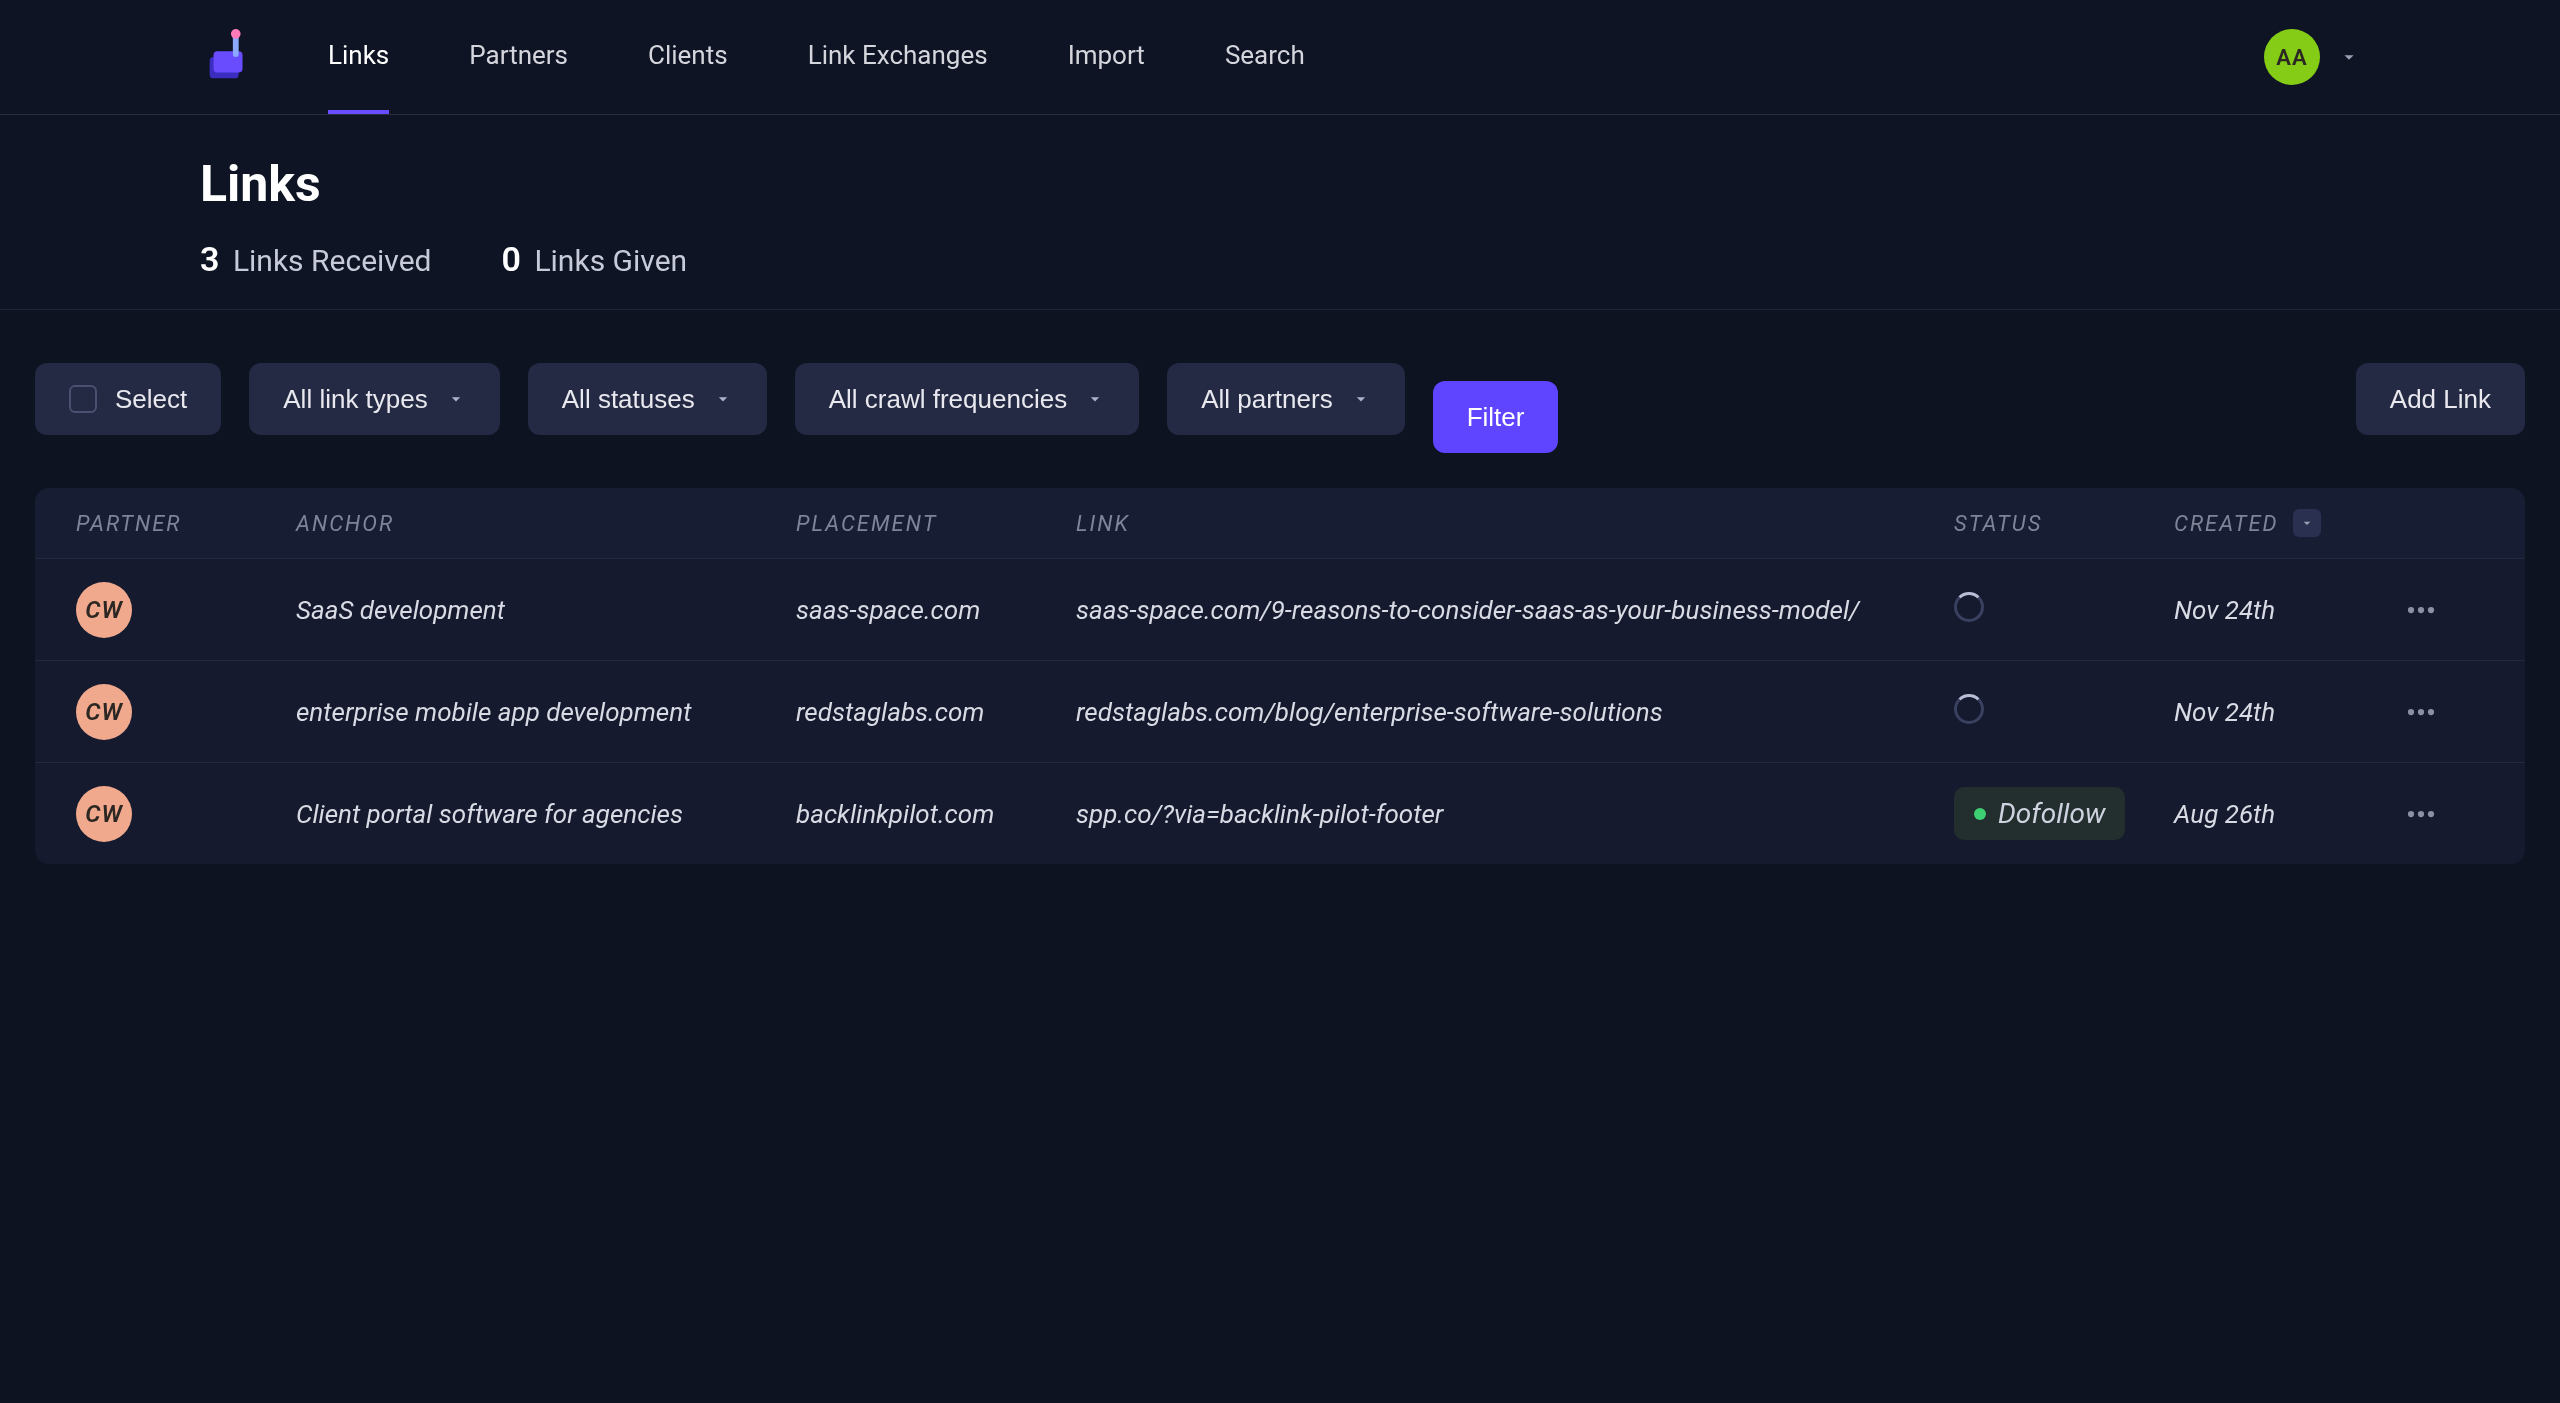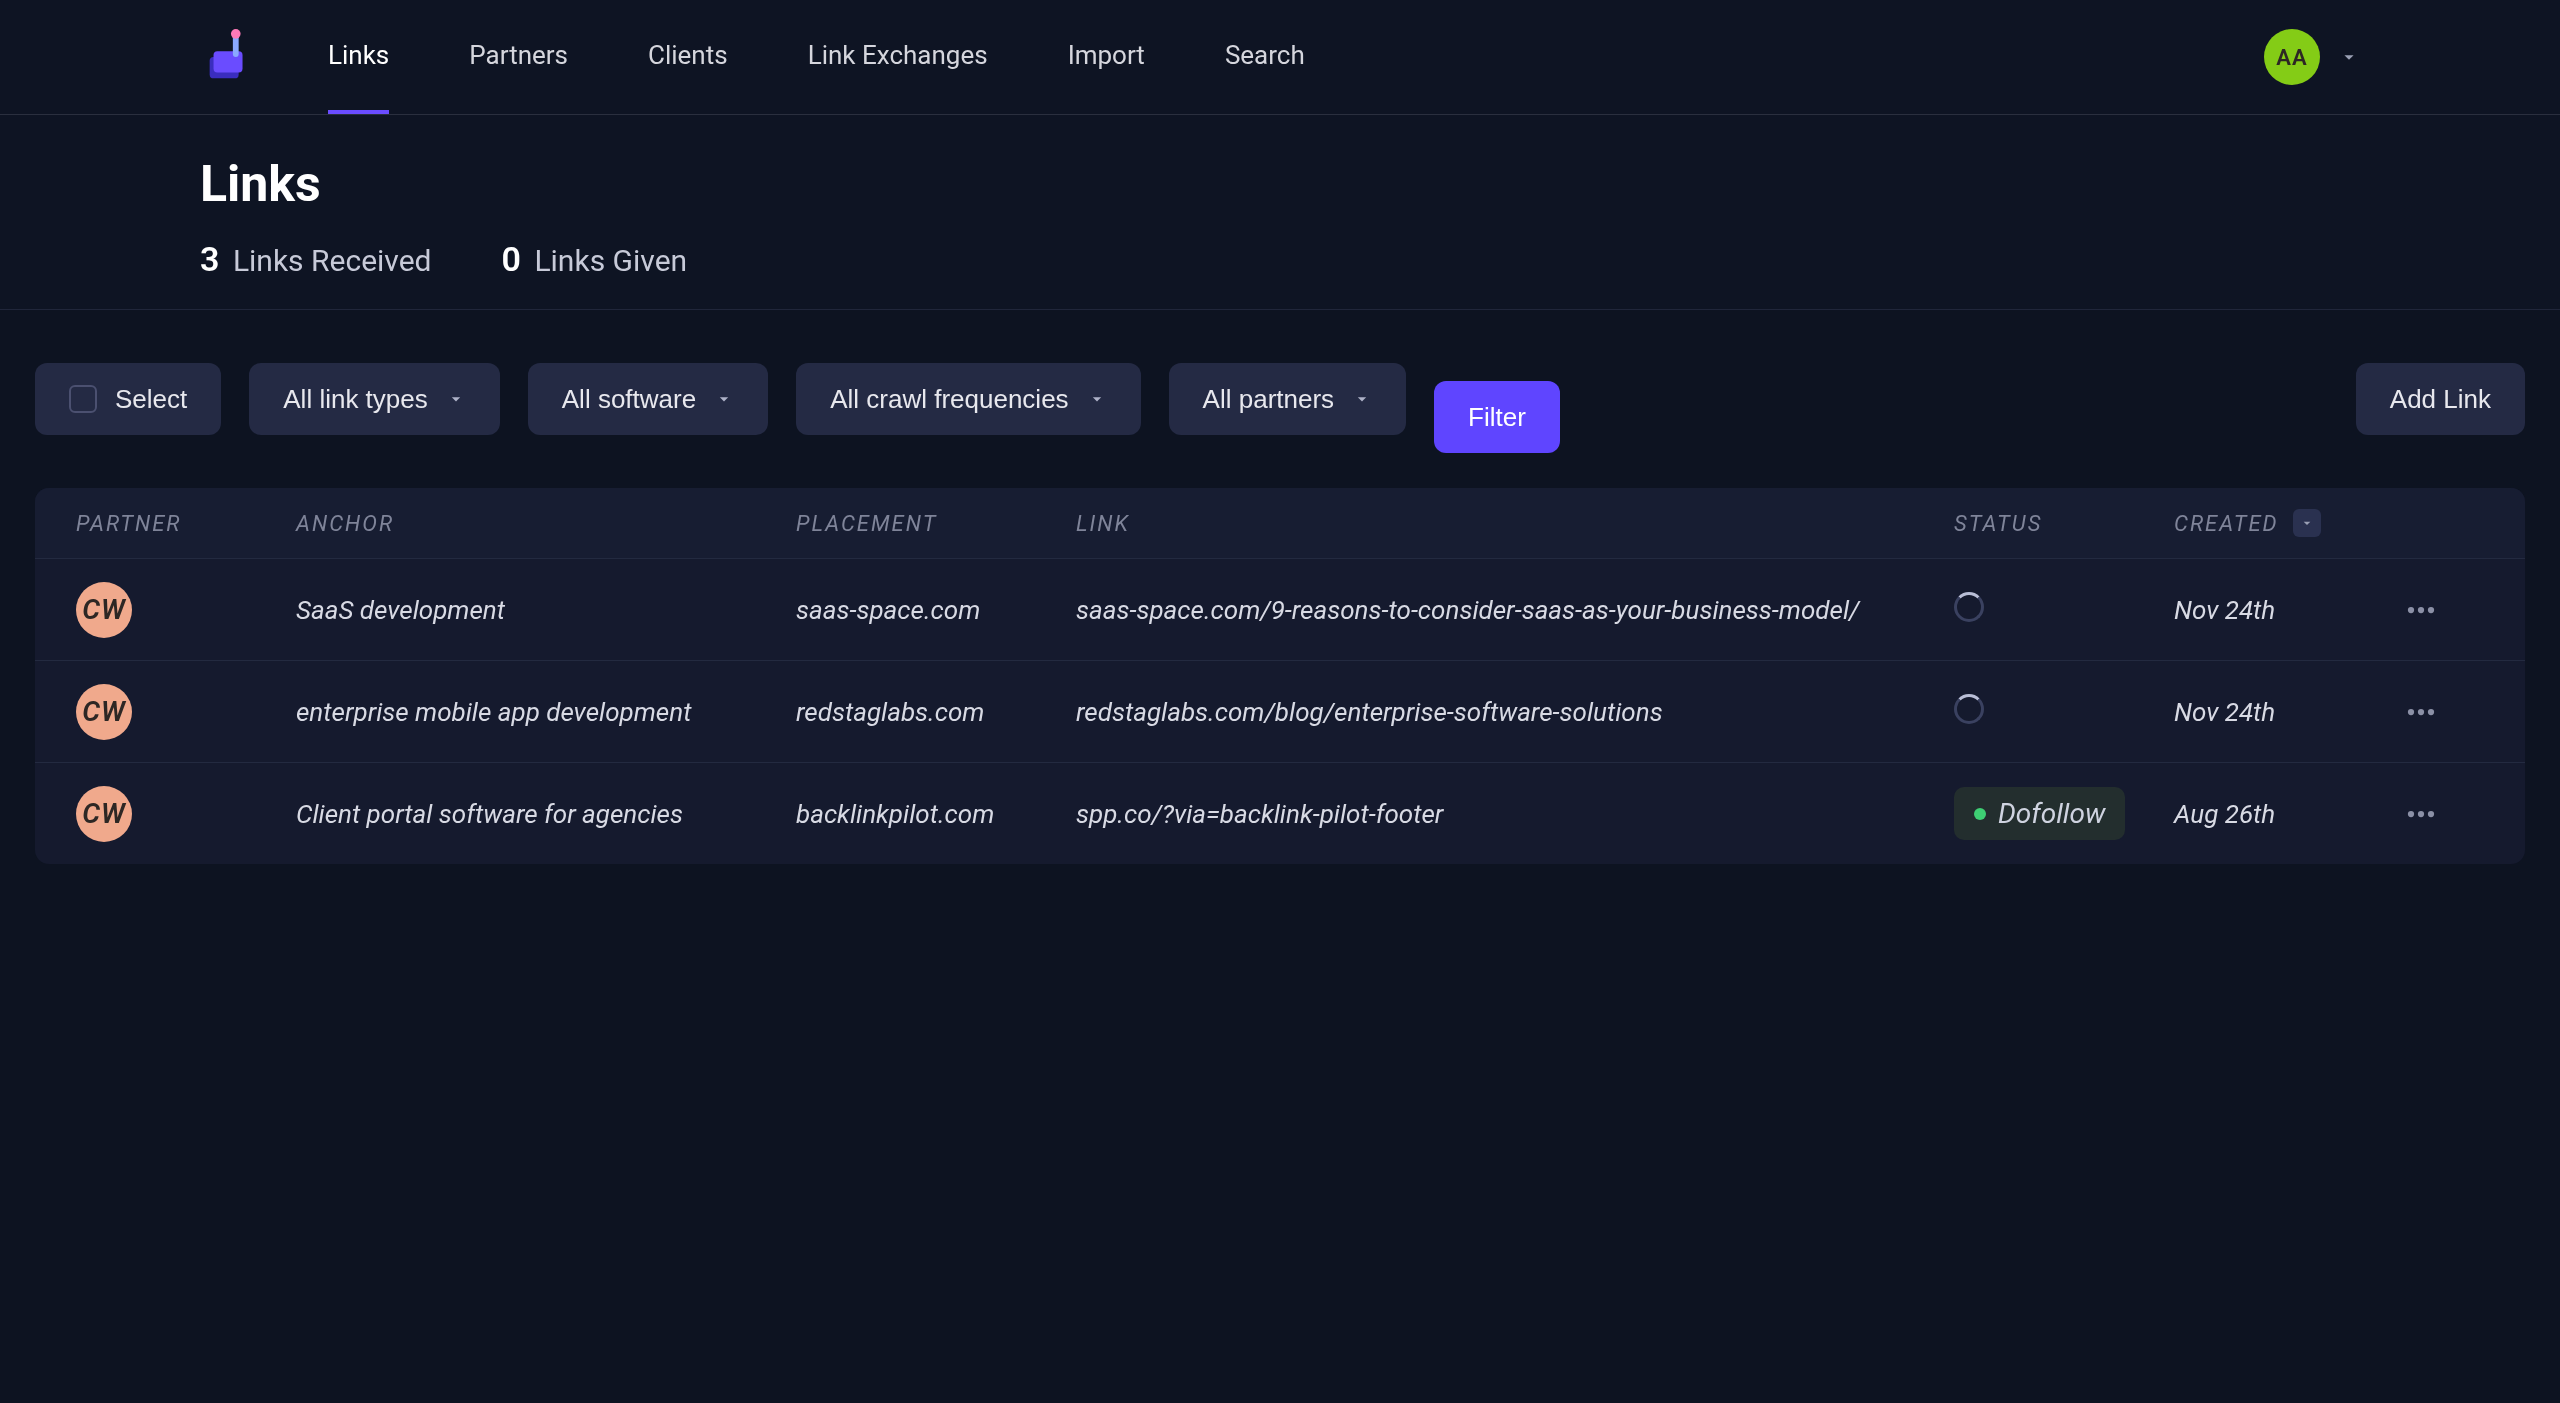--- a/index.html
+++ b/index.html
@@ -183,21 +183,21 @@
     border-top: 1px solid #232a40;
     color: #d8dae4;
     font-size: 26px;
   }
   .partner-avatar {
     width: 56px; height: 56px;
     border-radius: 50%;
     background: #f0a98c;
     color: #2d2724;
     font-weight: 600;
-    font-size: 28px;
+    font-size: 24px;
     display: flex;
     align-items: center;
     justify-content: center;
     letter-spacing: 1px;
   }
   .cell-link { color: #d8dae4; white-space: nowrap; overflow: hidden; text-overflow: ellipsis; }
   .spinner {
     width: 30px; height: 30px;
     border: 3px solid #3a4160;
     border-top-color: #b9bed6;
@@ -294,21 +294,21 @@
     </button>
     <button class="btn">
       <span>All link types</span>
       <span class="caret">
           <svg viewBox="0 0 24 24">
             <path d="M7 10l5 5 5-5z"></path>
           </svg>
         </span>
     </button>
     <button class="btn">
-      <span>All software</span>
+      <span>All statuses</span>
       <span class="caret">
           <svg viewBox="0 0 24 24">
             <path d="M7 10l5 5 5-5z"></path>
           </svg>
         </span>
     </button>
     <button class="btn">
       <span>All crawl frequencies</span>
       <span class="caret">
           <svg viewBox="0 0 24 24">

